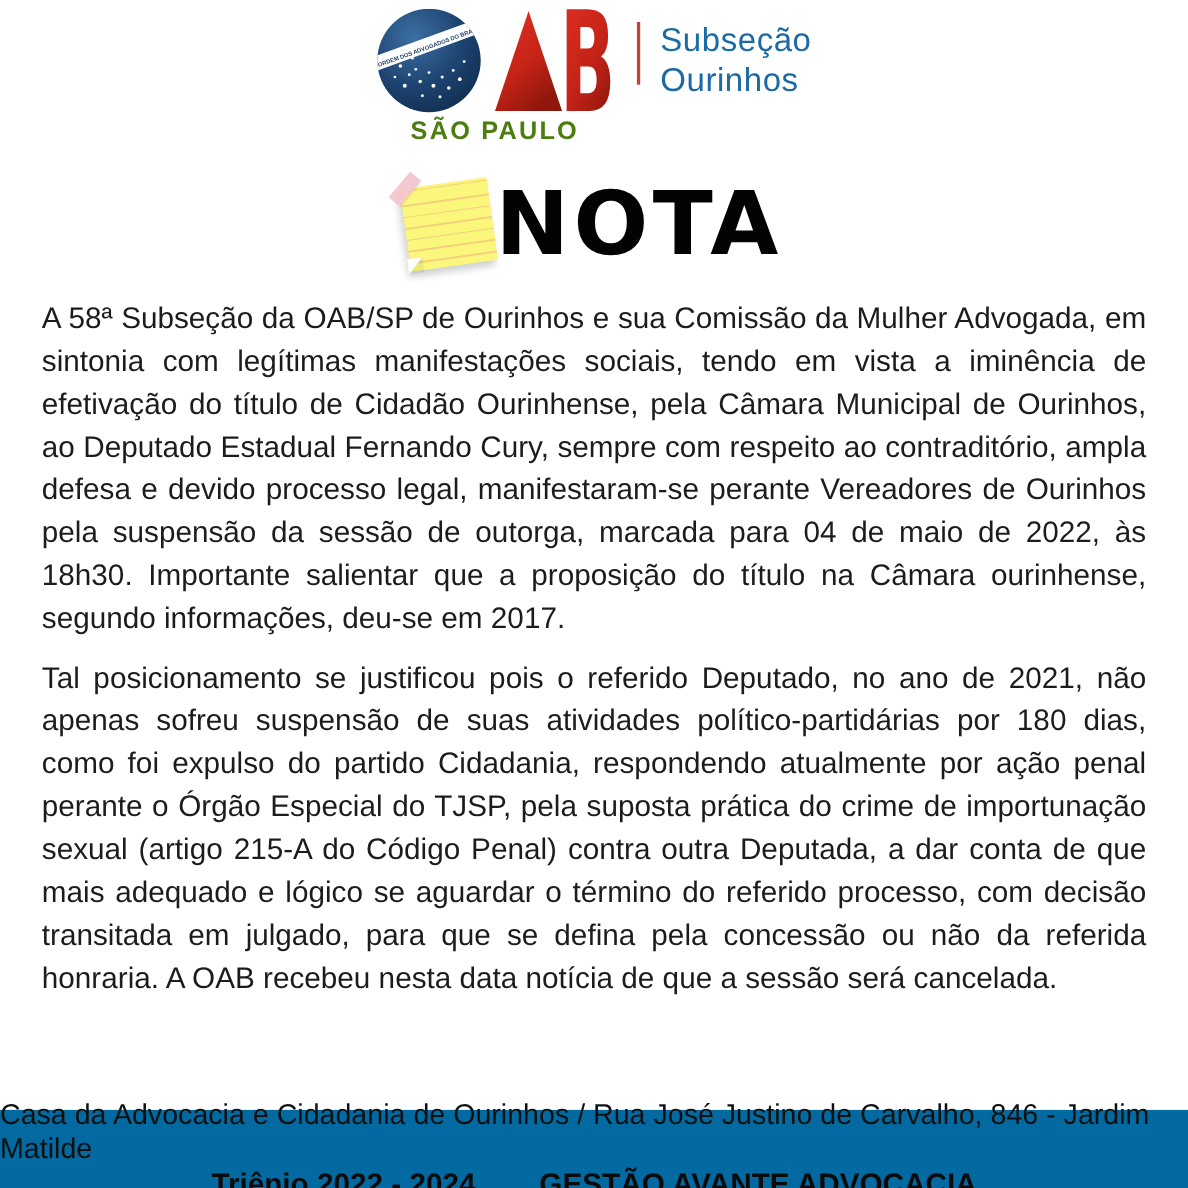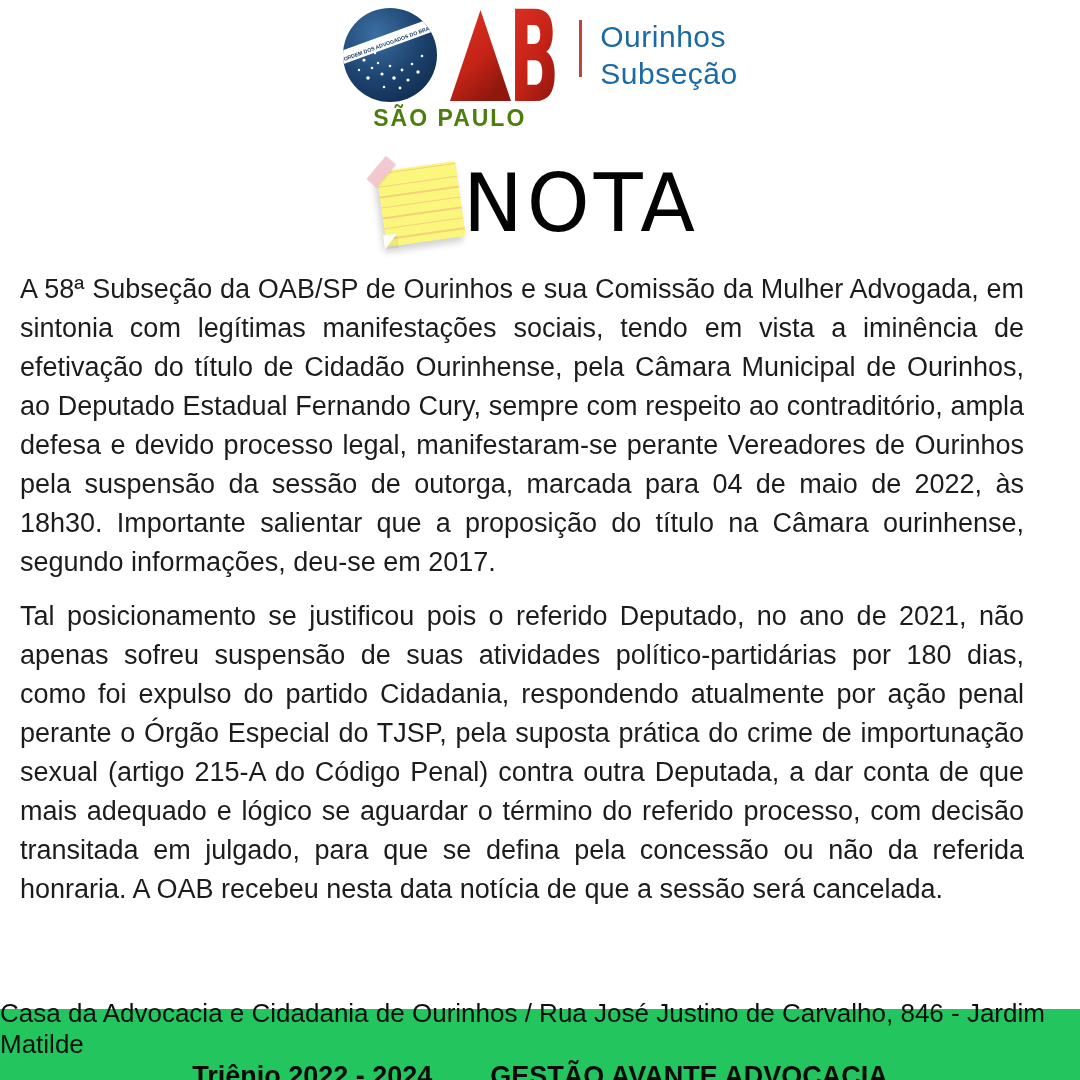--- a/index.html
+++ b/index.html
@@ -40,36 +40,36 @@
     position:absolute; left:-10px; top:-6px; width:30px; height:13px;
     background:#f4c6ce; opacity:0.95; transform:rotate(-42deg);
     box-shadow:0 1px 2px rgba(0,0,0,0.12);
   }
   .note-fold {
     position:absolute; left:-2px; bottom:-2px; width:0; height:0;
     border-left:14px solid #ffffff; border-top:14px solid rgba(0,0,0,0.06);
     transform:rotate(90deg);
   }
   h1.nota-title {
-    font-family:"DejaVu Sans", sans-serif; font-weight:normal;
+    font-family:"DejaVu Sans", sans-serif; font-weight:bold;
     font-size:80px; letter-spacing:4px; color:#030303; line-height:1;
   }
 
   
-  .body-text { margin:16px 38px 0 20px; width:1004px; }
+  .body-text { margin:16px 38px 0 38px; width:1004px; }
   .body-text p {
     font-size:27px; line-height:39px; text-align:justify; color:#1c1c1c;
     margin-bottom:15px;
   }
   .body-text p:last-child { margin-bottom:0; }
 
   
   .footer {
     position:absolute; left:0; right:0; bottom:0; height:71px;
-    background:#22c55e; display:flex; flex-direction:column;
+    background:#0369a1; display:flex; flex-direction:column;
     justify-content:center; align-items:center; gap:1px;
   }
   .footer-address { font-size:26px; color:#101010; }
   .footer-line2 { display:flex; gap:58px; font-size:27px; font-weight:bold; color:#0b0b0b; }
 </style>
 </head>
 <body>
 
 <div class="canvas">
 
@@ -121,22 +121,22 @@
         <polygon points="108,93 138.5,2 169,93" fill="url(#redGrad)"></polygon>
 
         <text x="0" y="0" transform="translate(167 93) scale(0.52 1)" font-family="DejaVu Sans, sans-serif" font-weight="bold" font-size="127" fill="url(#redGrad)">B</text>
       </svg>
       <div class="region-label">SÃO PAULO</div>
     </div>
 
     <div class="logo-divider"></div>
 
     <div class="subsection">
+      <div>Subseção</div>
       <div>Ourinhos</div>
-      <div>Subseção</div>
     </div>
   </header>
 
   <div class="title-row">
     <div class="note-icon">
       <div class="note-tape"></div>
       <div class="note-fold"></div>
     </div>
     <h1 class="nota-title">NOTA</h1>
   </div>

